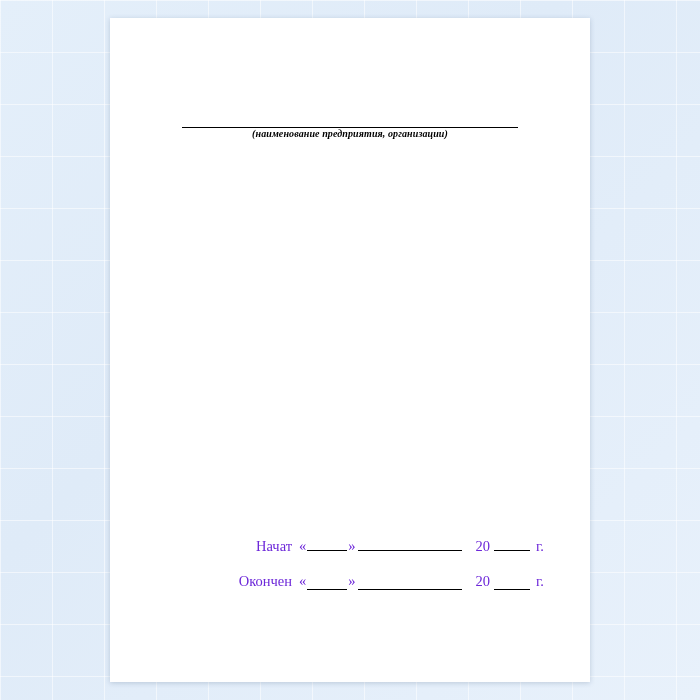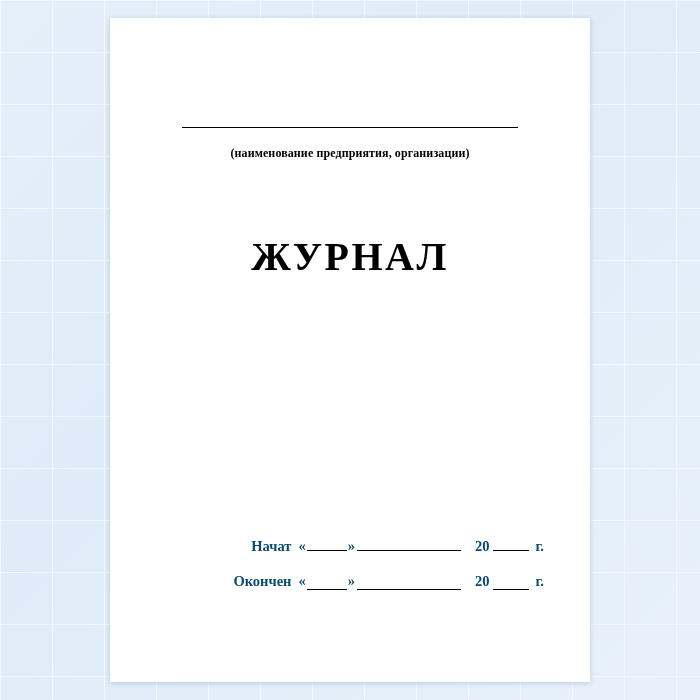--- a/index.html
+++ b/index.html
@@ -54,26 +54,27 @@
     left: 72px;
     top: 92px;
     width: 336px;
     text-align: center;
   }
   .org-rule {
     border-bottom: 1px solid #000;
     height: 17px;
   }
   .org-caption {
-    font-size: 12px;
+    font-size: 10px;
     font-weight: bold;
     letter-spacing: 0.1px;
-    margin-top: 18px;
+    margin-top: 0;
     color: #000;
     font-family: "Liberation Serif", serif;
+    font-style: italic;
   }
 
   
   .title-block {
     position: absolute;
     left: 0;
     top: 218px;
     width: 100%;
     text-align: center;
   }
@@ -100,22 +101,22 @@
     left: 0;
     top: 520px;
     width: 100%;
   }
   .date-row {
     display: flex;
     align-items: baseline;
     justify-content: flex-end;
     padding-right: 46px;
     font-size: 14.5px;
-    font-weight: bold;
-    color: #0c4a6e;
+    font-weight: normal;
+    color: #6d28d9;
     font-family: "Liberation Serif", serif;
     white-space: nowrap;
   }
   .date-row + .date-row {
     margin-top: 18px;
     align-items: flex-end;
   }
   .date-label {
     margin-right: 7px;
   }
@@ -152,21 +153,20 @@
 
   <div class="page">
     <div class="page-inner">
 
       <div class="org-block">
         <div class="org-rule"></div>
         <div class="org-caption">(наименование предприятия, организации)</div>
       </div>
 
       <div class="title-block">
-        <div class="title-main">ЖУРНАЛ</div>
         <div class="title-sub">
         </div>
       </div>
 
       <div class="dates-block">
 
         <div class="date-row">
           <span class="date-label">Начат</span>
           <span class="q-open">«</span>
           <span class="blank-s"></span>

